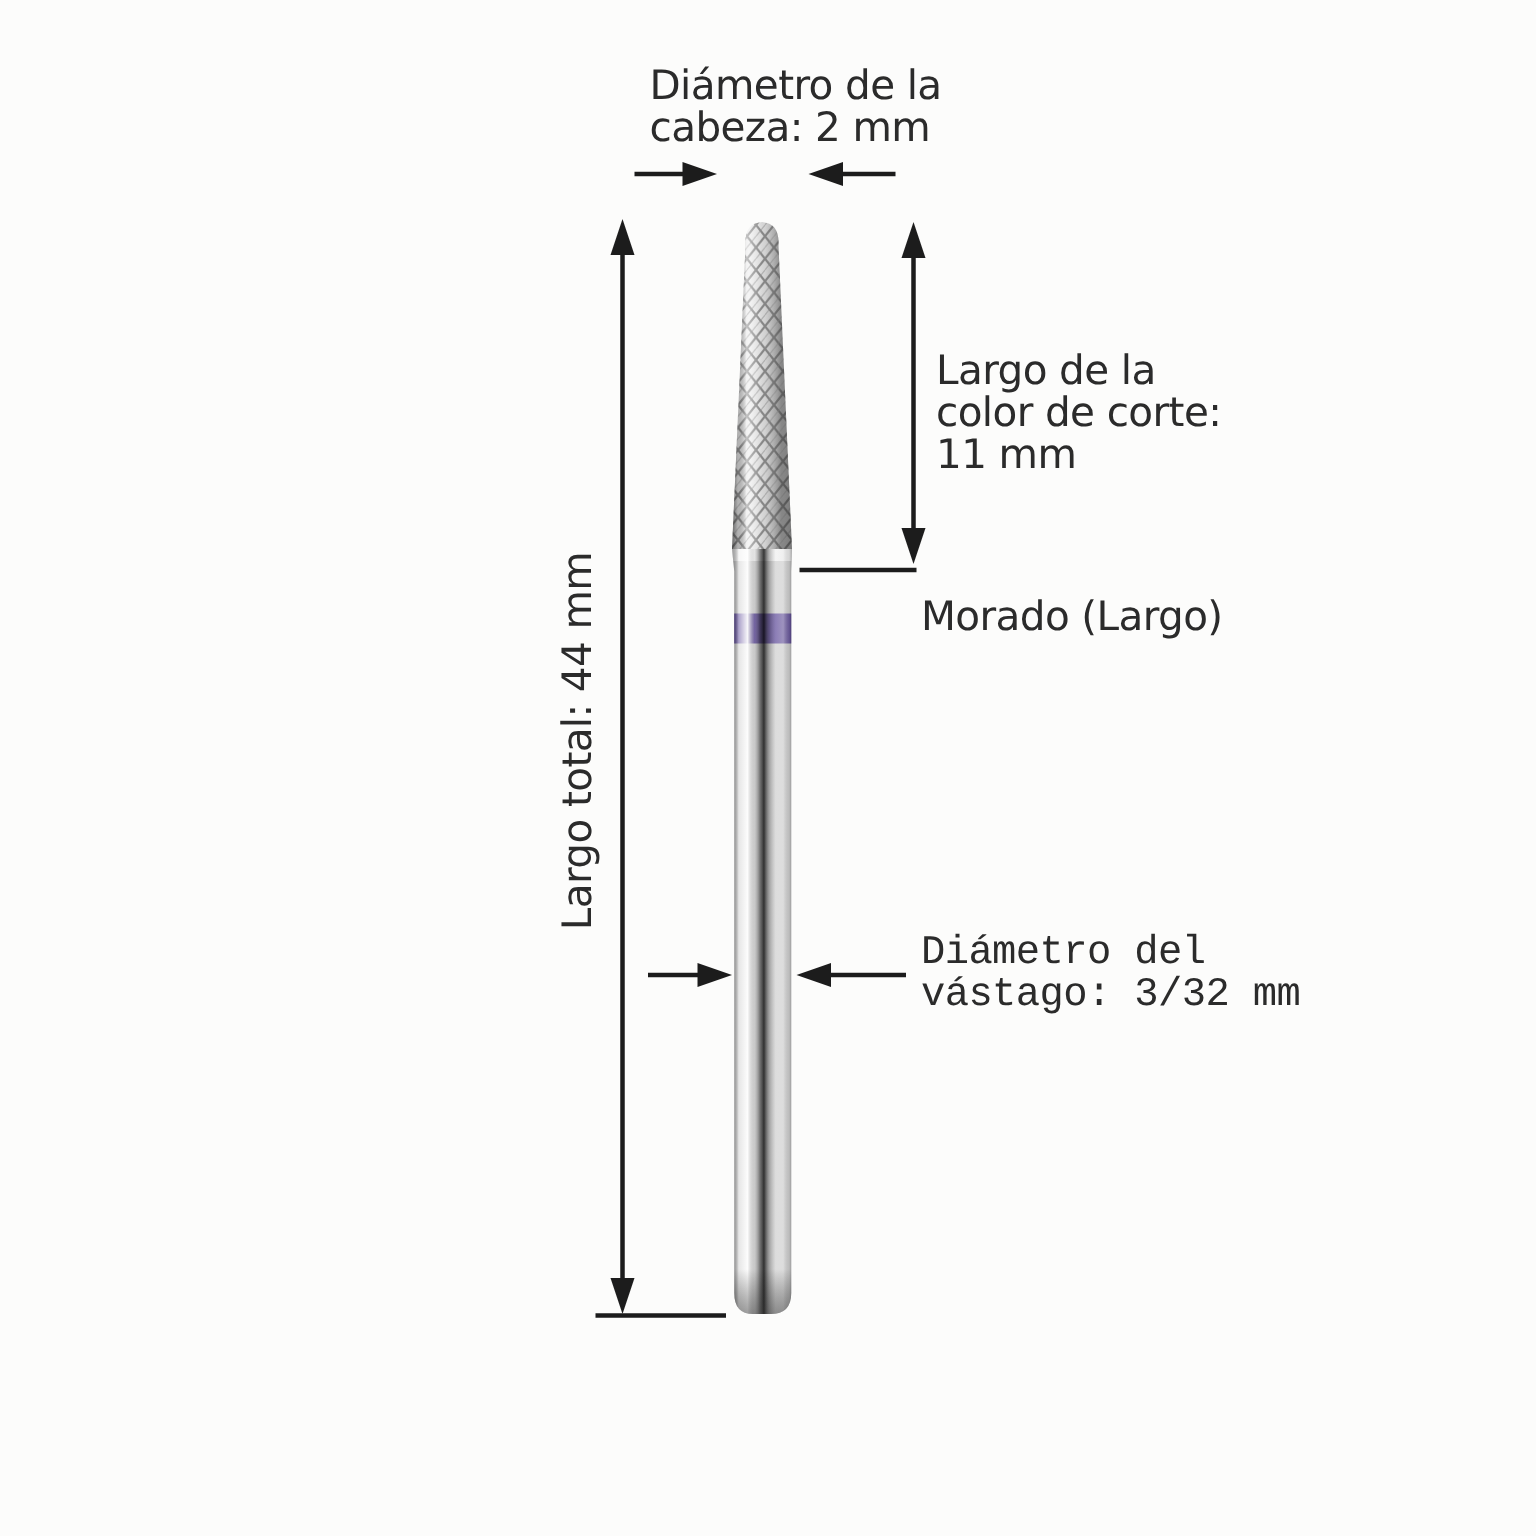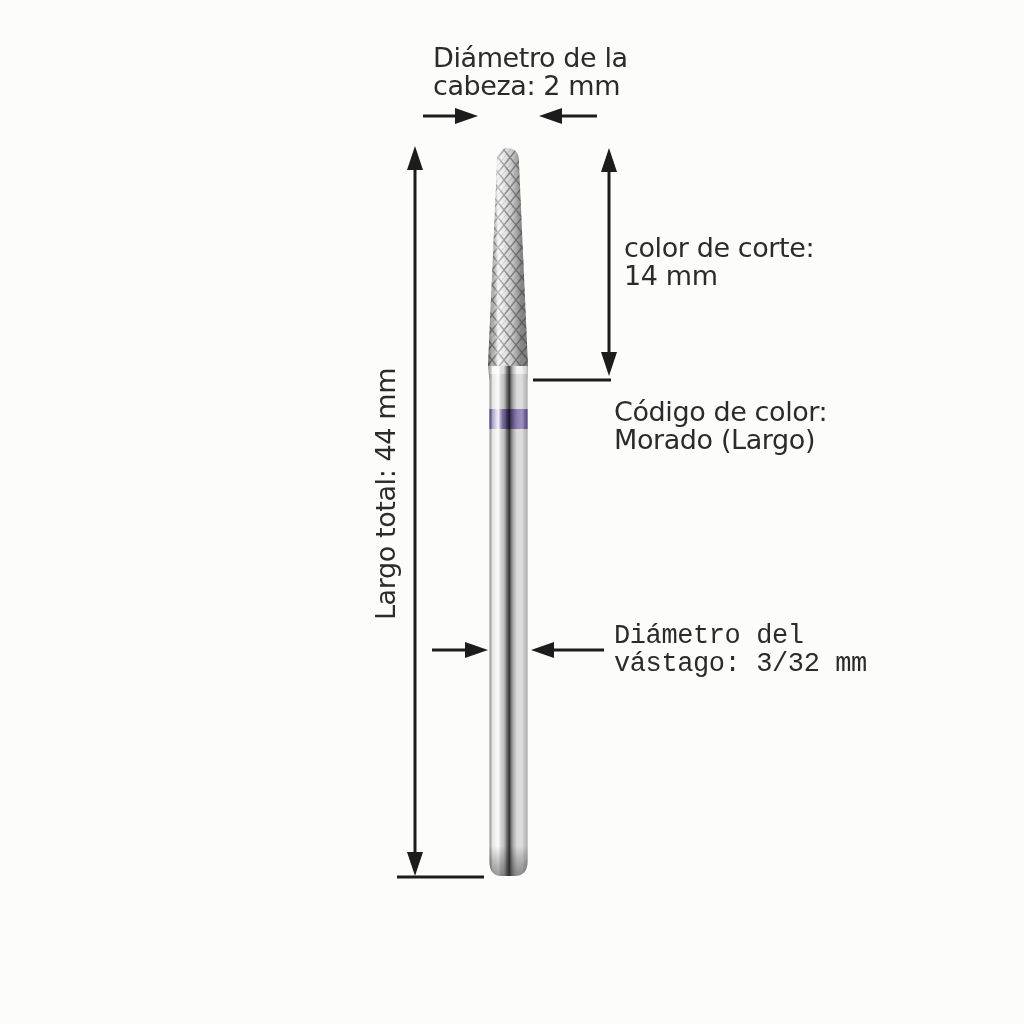--- a/index.html
+++ b/index.html
@@ -132,26 +132,26 @@
   </svg>
 
   <div class="label" style="left:433px; top:44px;">
     <span>Diámetro de la</span>
     <span>cabeza: 2 mm</span>
   </div>
 
   <div class="label-rotated">Largo total: 44 mm</div>
 
   <div class="label" style="left:624px; top:234px;">
+    <span>Largo de la</span>
     <span>color de corte:</span>
-    <span>14 mm</span>
+    <span>11 mm</span>
   </div>
 
   <div class="label" style="left:614px; top:398px;">
-    <span>Código de color:</span>
     <span>Morado (Largo)</span>
   </div>
 
   <div class="label" style="left:614px; top:622px;font-family:Liberation Mono, monospace;">
     <span>Diámetro del</span>
     <span>vástago: 3/32 mm</span>
   </div>
 
 </div>
 

